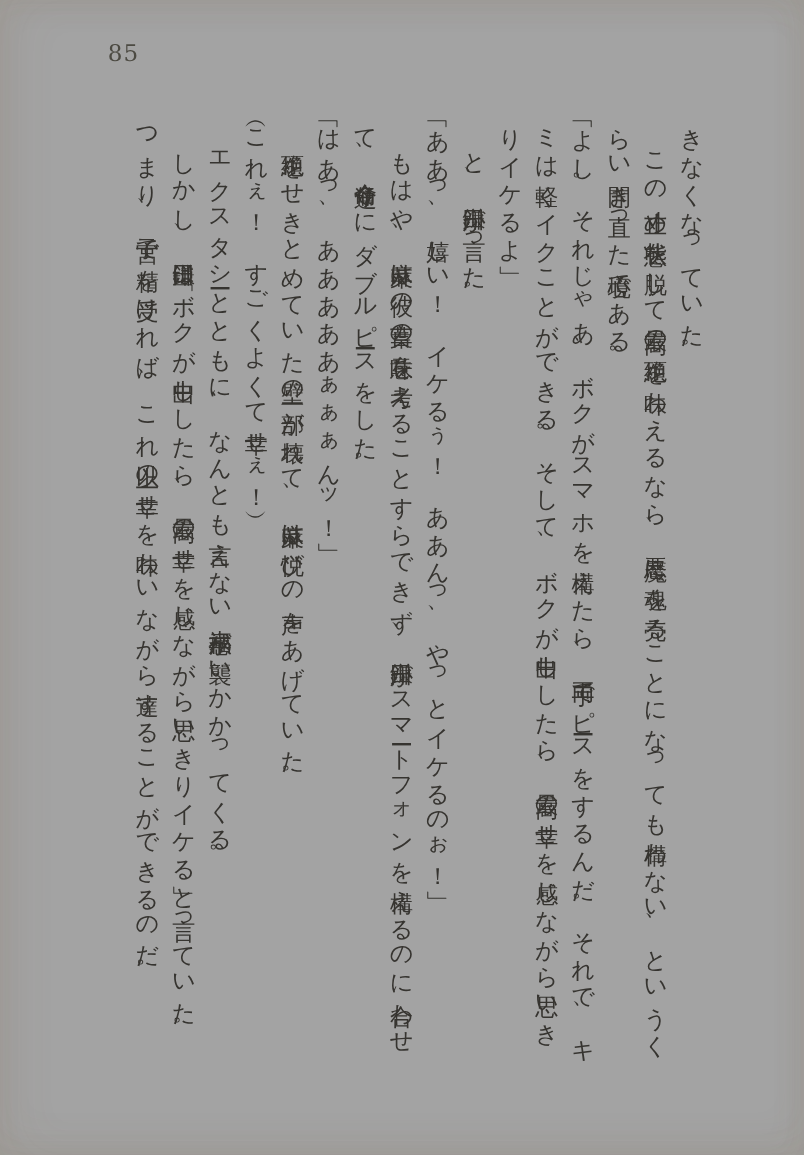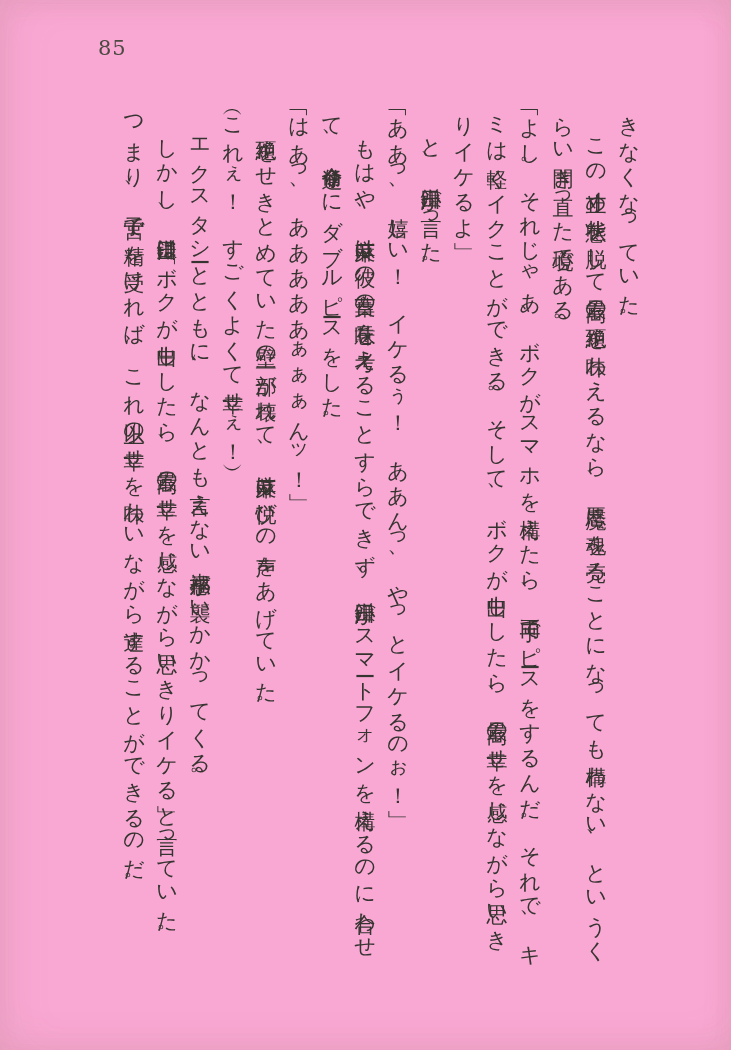--- a/index.html
+++ b/index.html
@@ -13,21 +13,21 @@
   body {
     background: #efead8;
     font-family: "DejaVu Serif", "Liberation Serif", serif;
   }
 
   
   .page {
     position: relative;
     width: 731px;
     height: 1050px;
-    background: #f9a8d4;
+    background: #a3a3a3;
     
     box-shadow:
       inset 18px 0 40px rgba(130, 110, 70, 0.06),
       inset -10px 0 25px rgba(130, 110, 70, 0.05),
       inset 0 -14px 35px rgba(130, 110, 70, 0.05),
       inset 0 10px 25px rgba(130, 110, 70, 0.04);
     overflow: hidden;
   }
 
   .page-number {

